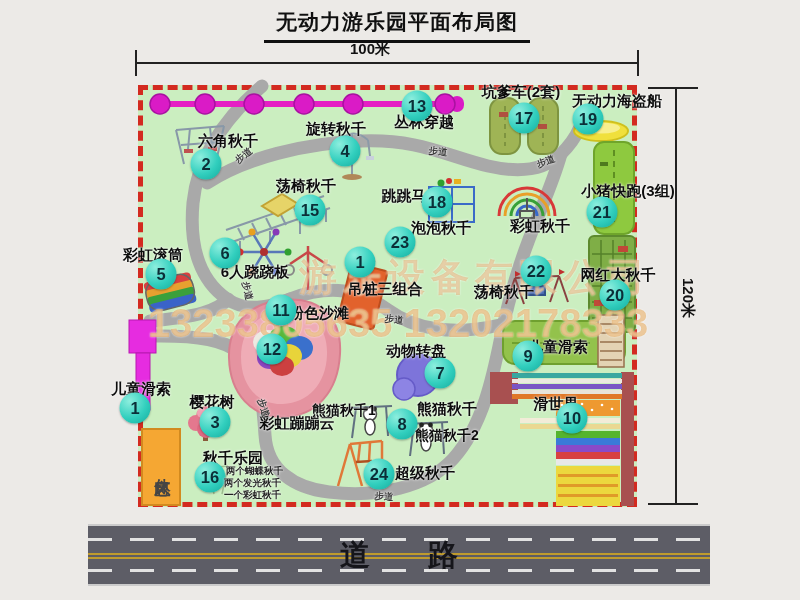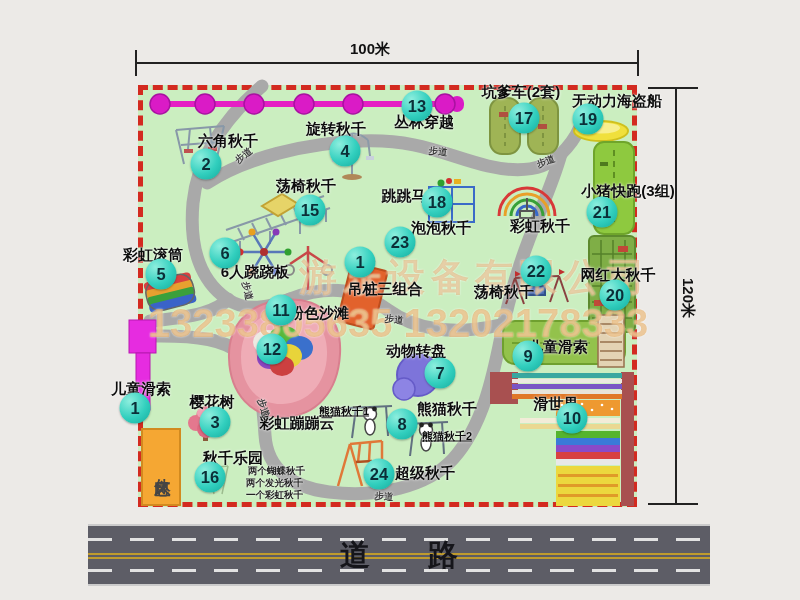--- a/index.html
+++ b/index.html
@@ -12,37 +12,38 @@
   .dim-label{position:absolute;font-size:15px;font-weight:600;color:#111;z-index:4;white-space:nowrap;}
   
   .map{position:absolute;left:138px;top:85px;width:499px;height:422px;background:#cbeec0;border:5px dashed #d32a20;box-sizing:border-box;z-index:0;}
   svg.icons{position:absolute;left:0;top:0;width:800px;height:600px;z-index:1;pointer-events:none;}
   
   .wm{position:absolute;white-space:nowrap;z-index:2;transform:translate(-50%,-50%);font-weight:800;text-shadow:0 0 2px rgba(255,255,255,.8);}
   .wm-company{left:475px;top:277px;font-size:38px;letter-spacing:6px;color:rgba(210,140,55,.40);}
   .wm-phone{left:398px;top:323px;font-size:40px;color:rgba(222,152,62,.50);}
   
   .lbl{position:absolute;transform:translate(-50%,-50%);font-size:15px;font-weight:800;color:#0d0d0d;white-space:nowrap;z-index:3;text-shadow:0 0 3px rgba(255,255,255,.9),0 0 1px rgba(255,255,255,.9);}
-  .lbl.small{font-size:11px;font-weight:700;text-decoration:underline;}
-  .lbl.note{font-size:9.5px;font-weight:700;transform:translate(0,-50%);color:#222;padding-left:22px;}
+  .lbl.small{font-size:14px;font-weight:700;}
+  .lbl.note{font-size:9.5px;font-weight:700;transform:translate(0,-50%);color:#222;}
   .lbl.trail{font-size:9.5px;font-weight:700;color:#3a3a3a;}
   .badge{position:absolute;width:31px;height:31px;transform:translate(-50%,-50%);border-radius:50%;background:radial-gradient(circle at 32% 28%,#8deede 0%,#32cfbe 55%,#14ab9d 100%);color:#0b2f38;font-size:16.5px;line-height:31px;font-weight:800;text-align:center;z-index:3;box-shadow:0 1px 2px rgba(0,0,0,.3);}
   .rest-label{position:absolute;left:144px;top:433px;width:36px;height:70px;writing-mode:vertical-rl;text-orientation:upright;display:flex;align-items:center;justify-content:center;font-size:16px;font-weight:800;color:#454545;z-index:3;letter-spacing:2px;}
   
   .road{position:absolute;left:88px;top:524px;width:622px;height:62px;background:#5d5d66;border-top:2px solid #cbcbcb;border-bottom:2px solid #cbcbcb;box-sizing:border-box;z-index:1;padding-left:38px;}
   .road .dash{position:absolute;left:0;width:100%;height:3px;background:repeating-linear-gradient(90deg,#e2e2e2 0 24px,transparent 24px 42px);}
   .road .dash.top{top:12px;} .road .dash.bot{bottom:12px;}
   .road .yellow{position:absolute;left:0;top:27px;width:100%;height:6px;border-top:2px solid #bf9b2e;border-bottom:2px solid #bf9b2e;box-sizing:border-box;}
   .road-label{position:absolute;inset:0;display:flex;align-items:center;justify-content:center;font-size:30px;font-weight:800;color:#15151a;letter-spacing:58px;padding-left:58px;}
 </style>
 </head>
 <body>
 
 <div id="stage">
 
+  <div class="title">无动力游乐园平面布局图</div>
 
   <div class="dim" style="left:136px;top:62px;width:502px;height:2px;"></div>
   <div class="dim" style="left:135px;top:50px;width:2px;height:26px;"></div>
   <div class="dim" style="left:637px;top:50px;width:2px;height:26px;"></div>
   <div class="dim-label" style="left:370px;top:40px;transform:translateX(-50%);">100米</div>
 
   <div class="dim" style="left:675px;top:88px;width:2px;height:417px;"></div>
   <div class="dim" style="left:648px;top:87px;width:50px;height:2px;"></div>
   <div class="dim" style="left:648px;top:503px;width:50px;height:2px;"></div>
   <div class="dim-label" style="left:687px;top:298px;transform:translate(-50%,-50%) rotate(90deg);">120米</div>

